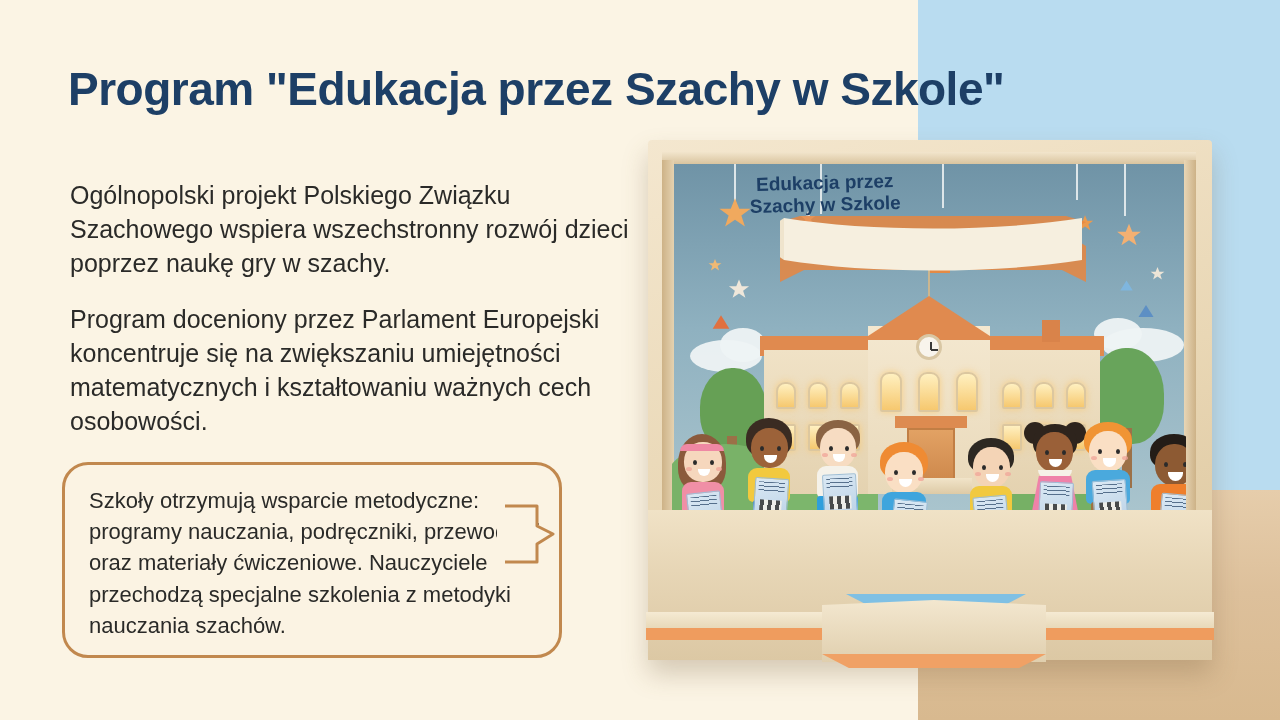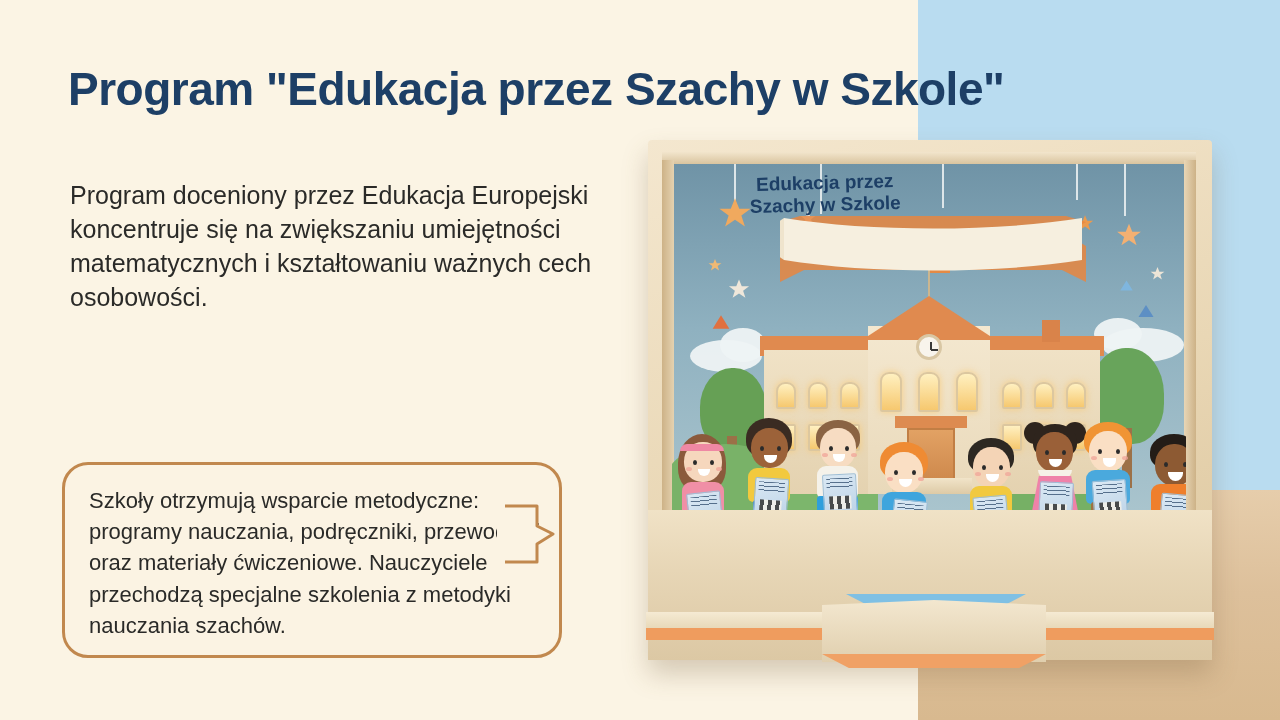--- a/index.html
+++ b/index.html
@@ -244,21 +244,22 @@
 </head>
 <body>
 
 <div class="bg-cream"></div>
 <div class="bg-blue"></div>
 <div class="bg-floor"></div>
 
 <h1 class="headline">Program "Edukacja przez Szachy w Szkole"</h1>
 
 <div class="copy">
-  <p class="para">Program doceniony przez Edukacja Europejski koncentruje się na zwiększaniu umiejętności matematycznych i kształtowaniu ważnych cech osobowości.</p>
+  <p class="para">Ogólnopolski projekt Polskiego Związku Szachowego wspiera wszechstronny rozwój dzieci poprzez naukę gry w szachy.</p>
+  <p class="para">Program doceniony przez Parlament Europejski koncentruje się na zwiększaniu umiejętności matematycznych i kształtowaniu ważnych cech osobowości.</p>
 </div>
 
 <div class="bubble">
   <div class="bubble-text">Szkoły otrzymują wsparcie metodyczne: programy nauczania, podręczniki, przewodniki oraz materiały ćwiczeniowe. Nauczyciele przechodzą specjalne szkolenia z metodyki nauczania szachów.</div>
 </div>
 <svg class="bubble-tail" viewBox="0 0 60 66">
   <path d="M2 6 L40 6 L40 26 L56 34 L40 44 L40 62 L2 62 Z" fill="#fbf3e3" stroke="#c1884e" stroke-width="3" stroke-linejoin="round"></path>
   <rect x="0" y="2" width="8" height="62" fill="#fbf3e3"></rect>
 </svg>
 

